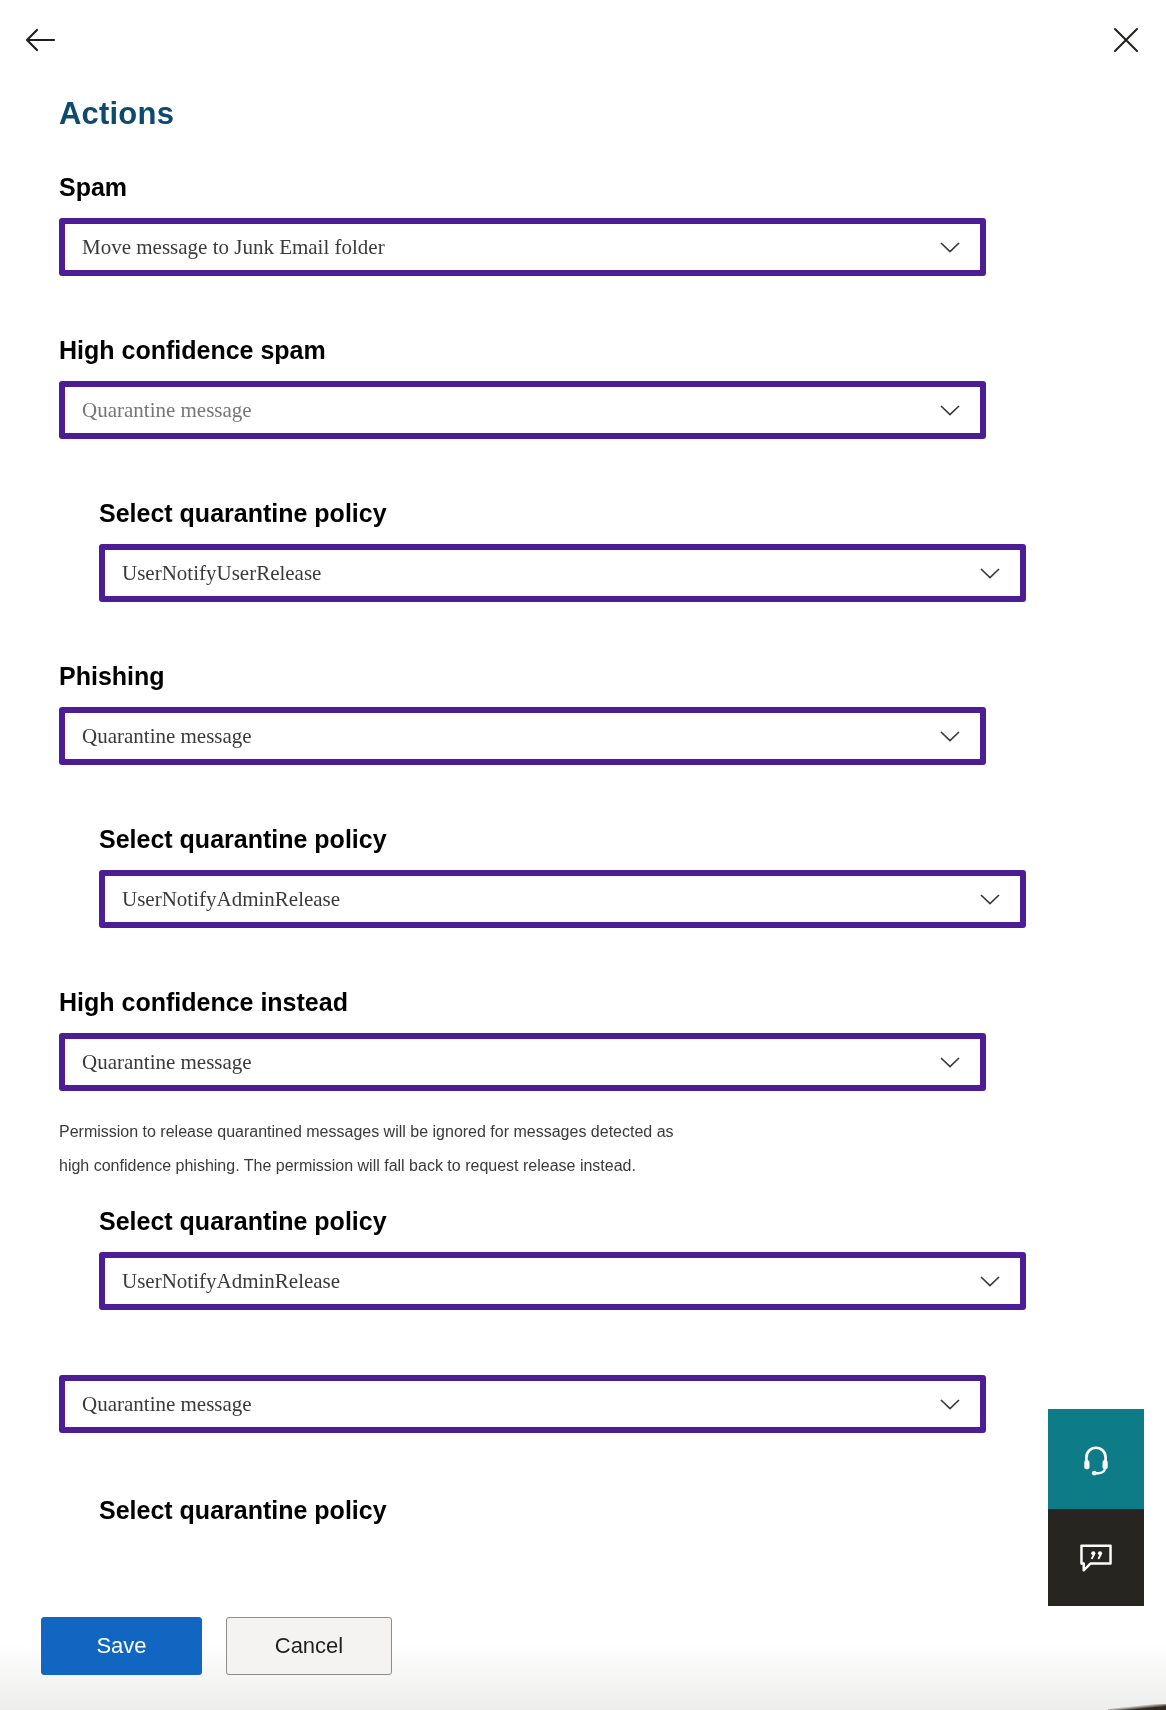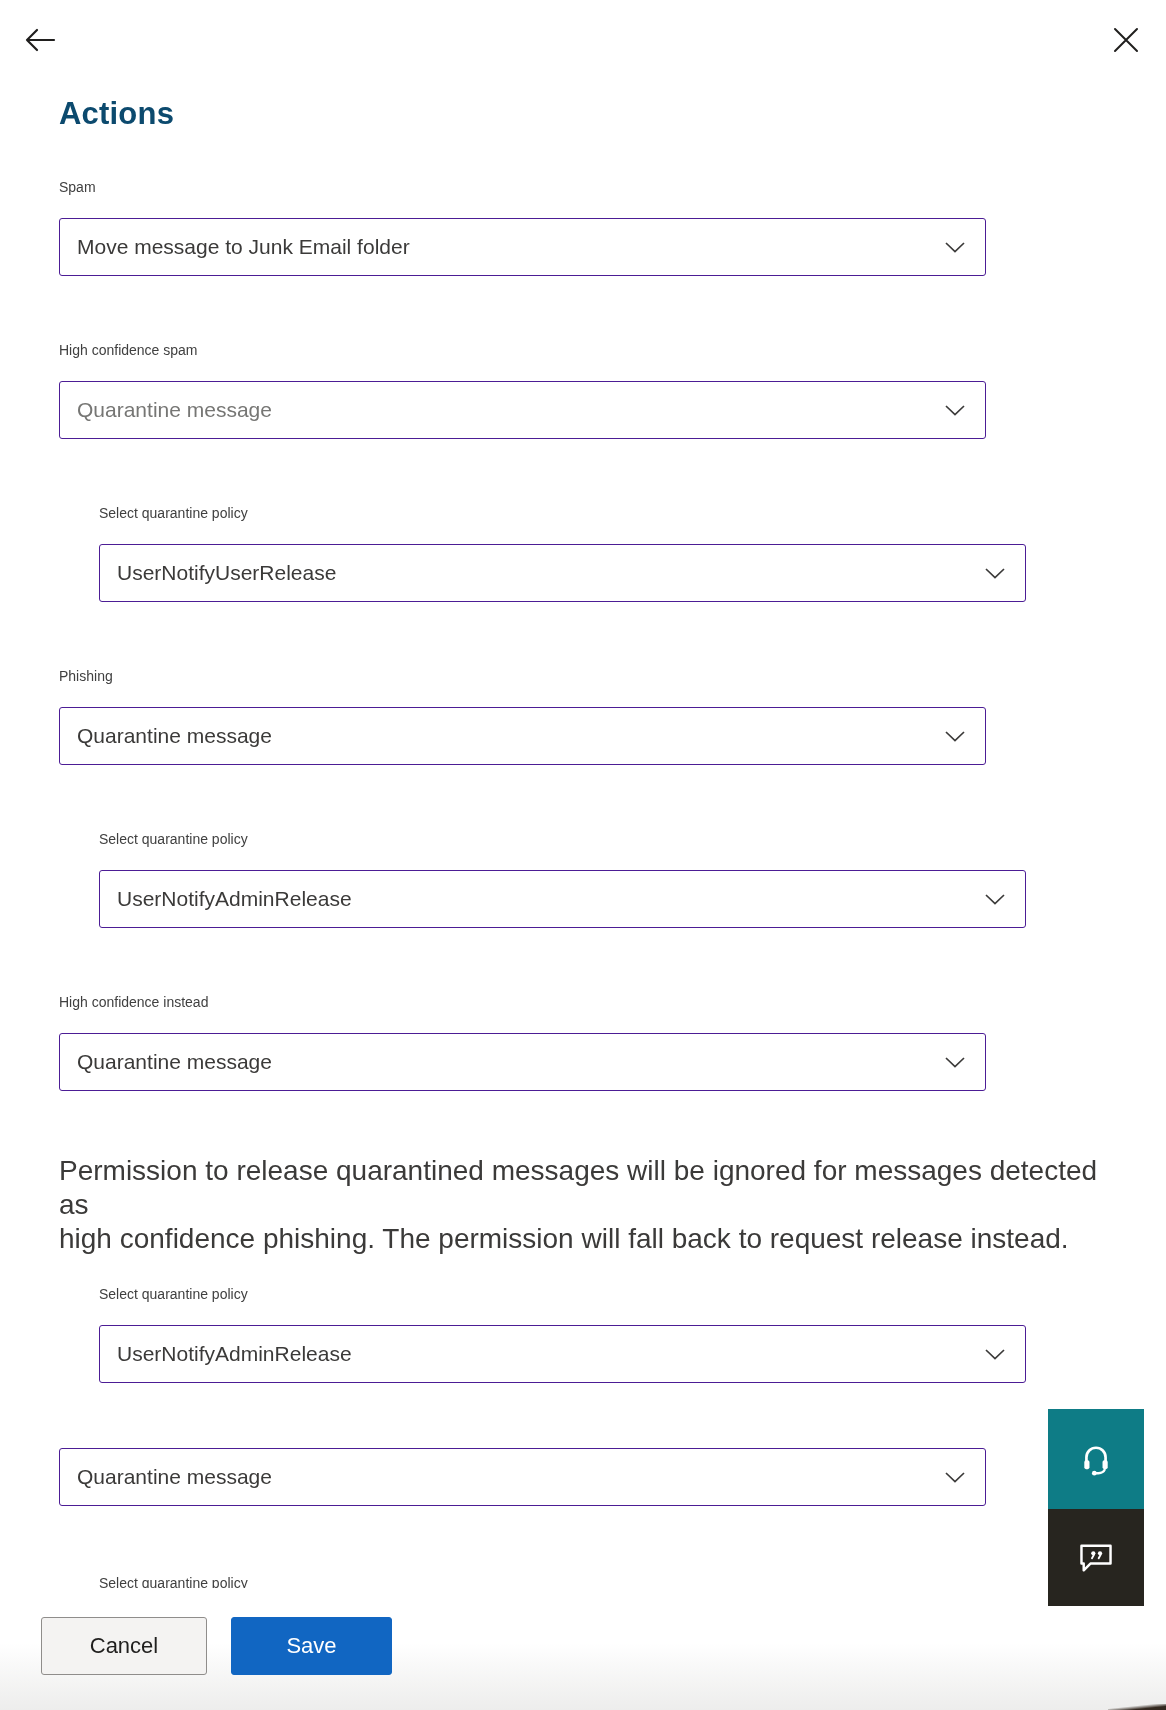--- a/index.html
+++ b/index.html
@@ -13,30 +13,30 @@
   .close-btn{right:22px;}
 
   
   .content{position:absolute;left:59px;top:0;width:1048px;}
   .page-title{margin-top:95px;font-size:31px;line-height:38px;font-weight:bold;color:#0c4a6e;letter-spacing:.2px;}
 
   .field{margin-top:61px;}
   .field.mt-65{margin-top:65px;}
   .field.mt-64{margin-top:64px;}
   .field.indent{margin-left:40px;}
-  .field-label{font-size:14px;line-height:26px;font-weight:normal;color:#404040;margin-bottom:18px;}
+  .field-label{font-size:25px;line-height:26px;font-weight:bold;color:#000000;margin-bottom:18px;}
 
-  .dropdown{box-sizing:border-box;width:927px;height:58px;border:1px solid #4c1d95;border-radius:3px;
+  .dropdown{box-sizing:border-box;width:927px;height:58px;border:6px solid #4c1d95;border-radius:3px;
             background:#fff;display:flex;align-items:center;justify-content:space-between;
-            padding:0 20px 0 17px;cursor:pointer;}
+            padding:0 20px 0 17px;cursor:pointer;font-family:Liberation Serif, serif;}
   .dropdown-value{font-size:21px;color:#3b3a39;white-space:nowrap;overflow:hidden;}
   .dropdown-value.muted{color:#767674;}
   .chevron{flex:0 0 auto;margin-left:12px;}
 
-  .note{margin-top:63px;margin-bottom:25px;font-size:28px;line-height:34px;color:#3b3a39;}
+  .note{margin-top:24px;margin-bottom:25px;font-size:16px;line-height:34px;color:#3b3a39;}
   .note .line{display:block;}
 
   
   .footer{position:absolute;left:0;top:1588px;width:1166px;height:122px;z-index:5;
           background:linear-gradient(180deg,#ffffff 0%,#ffffff 45%,#ededec 100%);}
   .footer-buttons{position:absolute;left:41px;top:29px;display:flex;gap:24px;}
   .btn{box-sizing:border-box;height:58px;border-radius:3px;font-size:22px;cursor:pointer;
        font-family:"Liberation Sans","DejaVu Sans",sans-serif;}
   .btn-primary{width:161px;background:#1166c2;border:1px solid #1166c2;color:#fff;}
   .btn-default{width:166px;background:#f4f3f2;border:1px solid #8f8d8b;color:#201f1e;}
@@ -154,22 +154,22 @@
       </div>
     </div>
 
     <div class="field indent mt-64">
       <div class="field-label">Select quarantine policy</div>
     </div>
   </div>
 
   <div class="footer">
     <div class="footer-buttons">
+      <button class="btn btn-primary">Save</button>
       <button class="btn btn-default">Cancel</button>
-      <button class="btn btn-primary">Save</button>
     </div>
   </div>
 
   <div class="float-stack">
     <button class="float-btn float-support" aria-label="support-headset">
       <svg width="36" height="36" viewBox="0 0 32 32">
         <path d="M7.5 19 v-4.5 a8.5 8.5 0 0 1 17 0 V19" fill="none" stroke="#ffffff" stroke-width="2.4"></path>
         <rect x="5.6" y="17" width="4.6" height="8" rx="1.6" fill="#ffffff"></rect>
         <rect x="21.8" y="17" width="4.6" height="8" rx="1.6" fill="#ffffff"></rect>
         <path d="M24 25 a6.5 5.5 0 0 1 -6.5 3.6 h-2" fill="none" stroke="#ffffff" stroke-width="2.2"></path>

